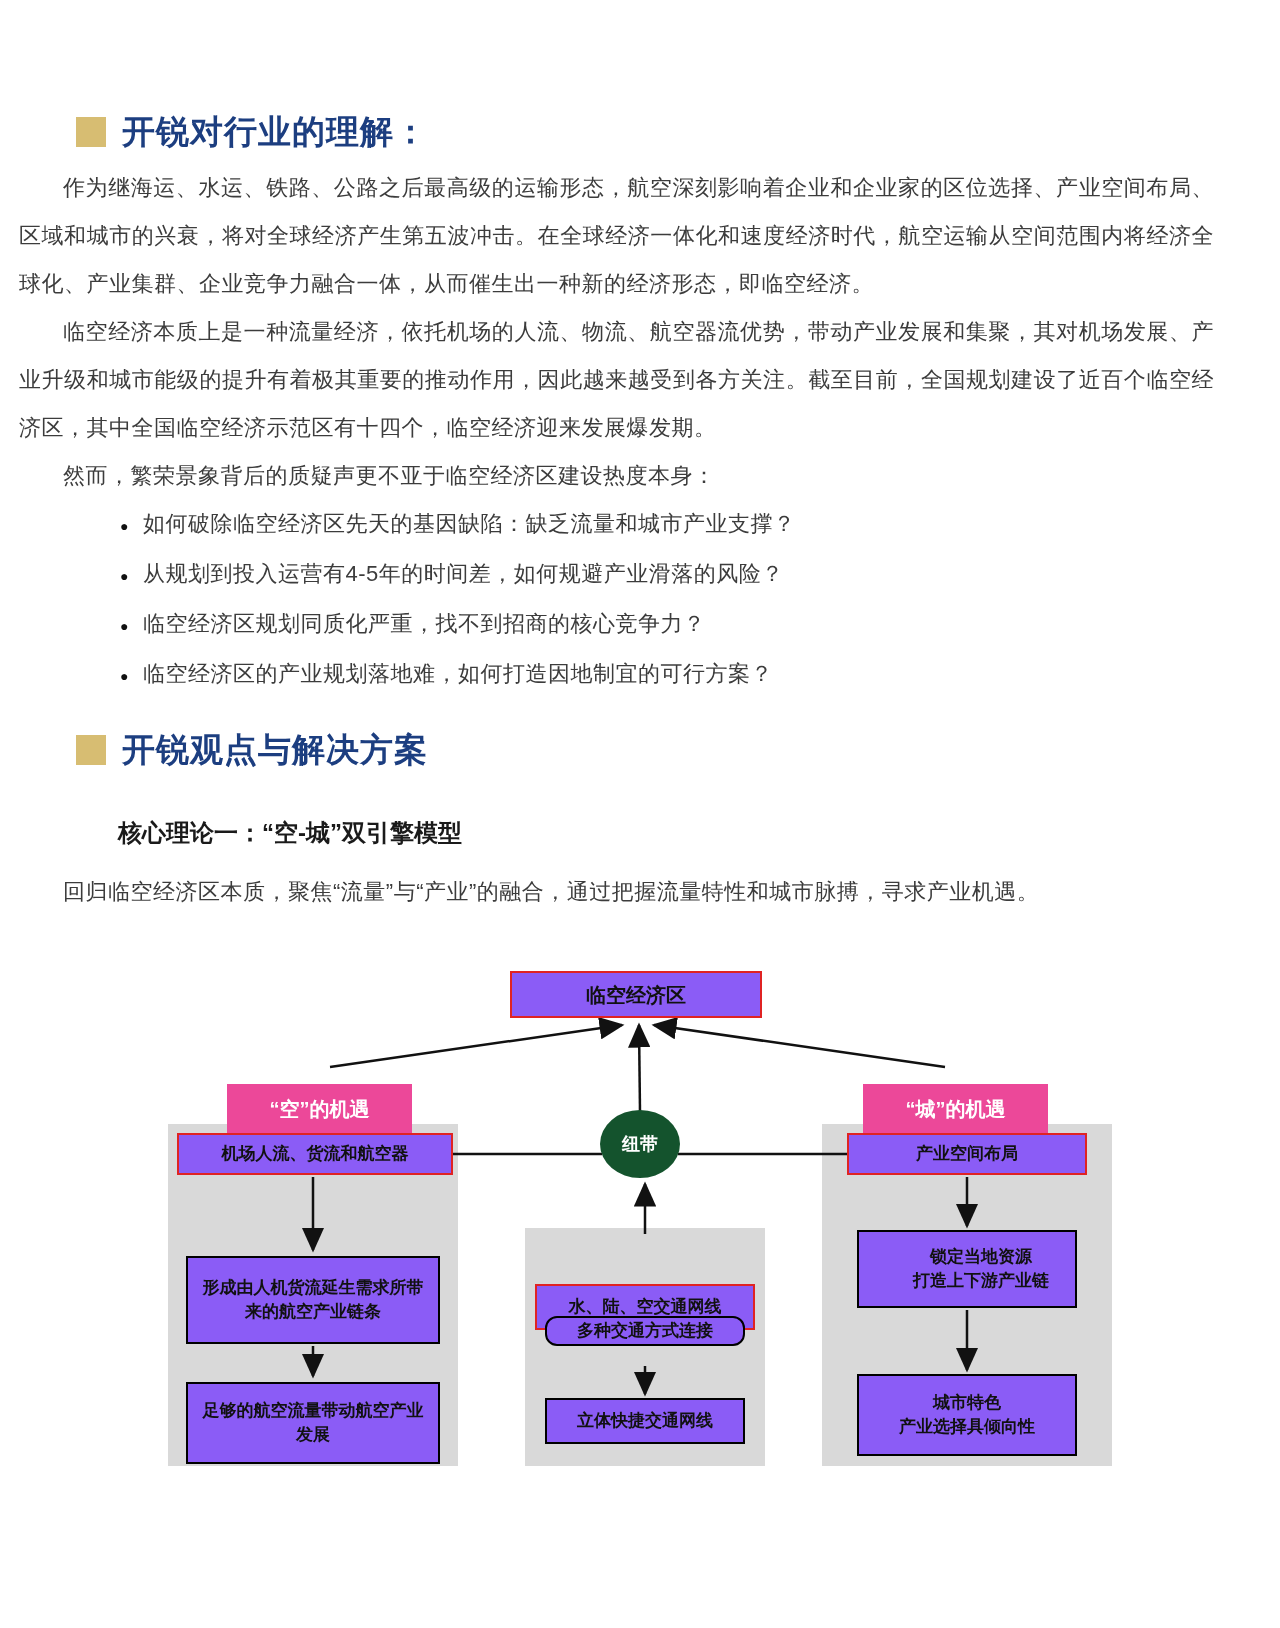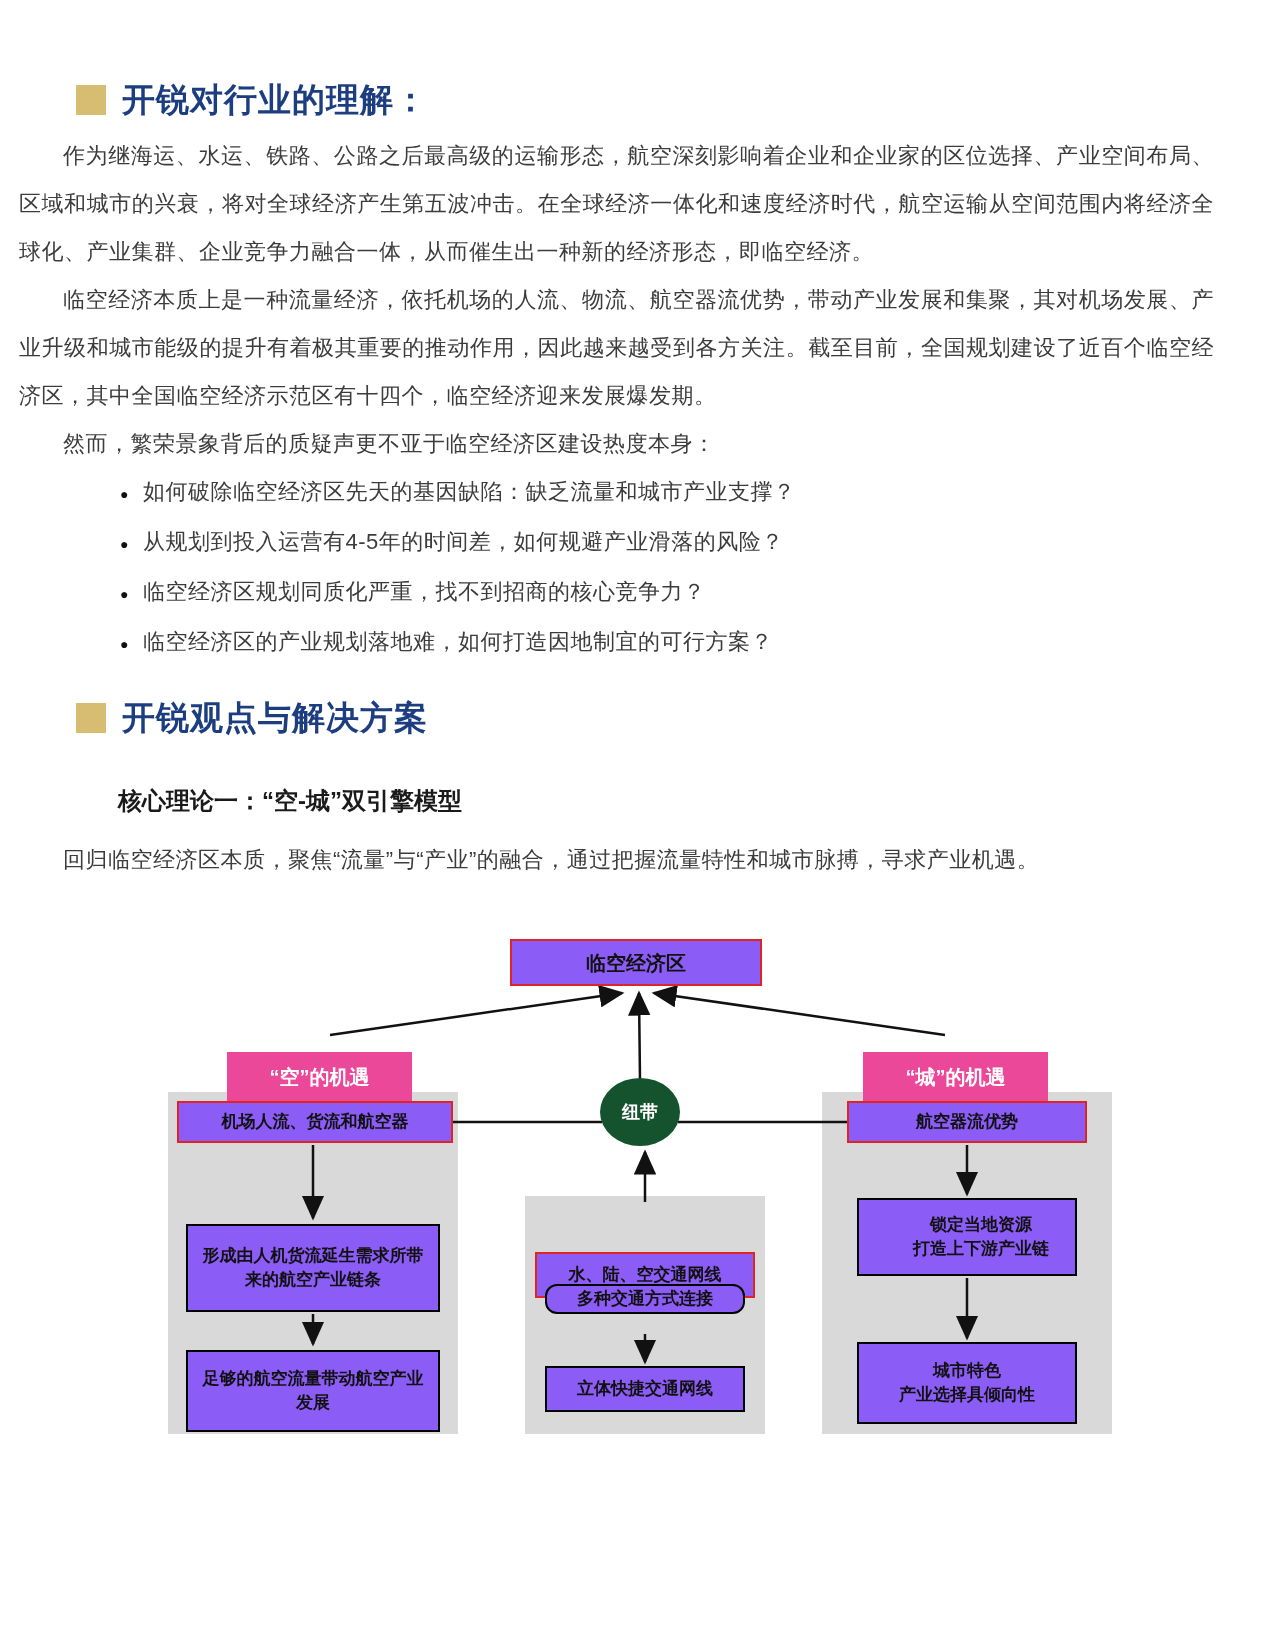--- a/index.html
+++ b/index.html
@@ -12,21 +12,21 @@
   .sec-head{
     display:flex;align-items:center;
     margin:0 0 0 76px;padding:0;
   }
   .sec-head .marker{
     width:30px;height:30px;background:#d7bd72;flex:0 0 30px;margin-right:16px;
   }
   .sec-head .title{
     font-size:33px;font-weight:bold;color:#1c3e80;letter-spacing:1px;line-height:40px;
   }
-  #head1{padding-top:80px;}
+  #head1{padding-top:112px;}
   #head2{margin-top:30px;}
   .body-p{
     margin:0 66px 0 63px;
     font-size:22px;line-height:48px;text-align:justify;color:#3c3c3c;
     letter-spacing:0.5px;
   }
   .indent{text-indent:2em;margin-left:19px;}
   .first-p{margin-top:12px;}
   ul.qlist{
     list-style:none;margin:0 66px 0 120px;padding:0;
@@ -145,20 +145,20 @@
       <div class="dg-abs node red" style="left:37px;top:207px;width:276px;height:42px;">机场人流、货流和航空器</div>
       <div class="dg-abs node black" style="left:46px;top:330px;width:254px;height:88px;">形成由人机货流延生需求所带
 来的航空产业链条</div>
       <div class="dg-abs node black" style="left:46px;top:456px;width:254px;height:82px;">足够的航空流量带动航空产业
 发展</div>
 
       <div class="dg-abs node red" style="left:395px;top:310px;width:220px;height:46px;margin-top:48px;">水、陆、空交通网线</div>
       <div class="dg-abs node black" style="left:405px;top:390px;width:200px;height:30px;border-radius:12px;">多种交通方式连接</div>
       <div class="dg-abs node black" style="left:405px;top:472px;width:200px;height:46px;">立体快捷交通网线</div>
 
-      <div class="dg-abs node red" style="left:707px;top:207px;width:240px;height:42px;">航空器流优势</div>
+      <div class="dg-abs node red" style="left:707px;top:207px;width:240px;height:42px;">产业空间布局</div>
       <div class="dg-abs node black" style="left:717px;top:304px;width:220px;height:78px;padding-left:28px;">锁定当地资源
 打造上下游产业链</div>
       <div class="dg-abs node black" style="left:717px;top:448px;width:220px;height:82px;">城市特色
 产业选择具倾向性</div>
     </figure>
   </section>
 </main>
 
 </body></html>

